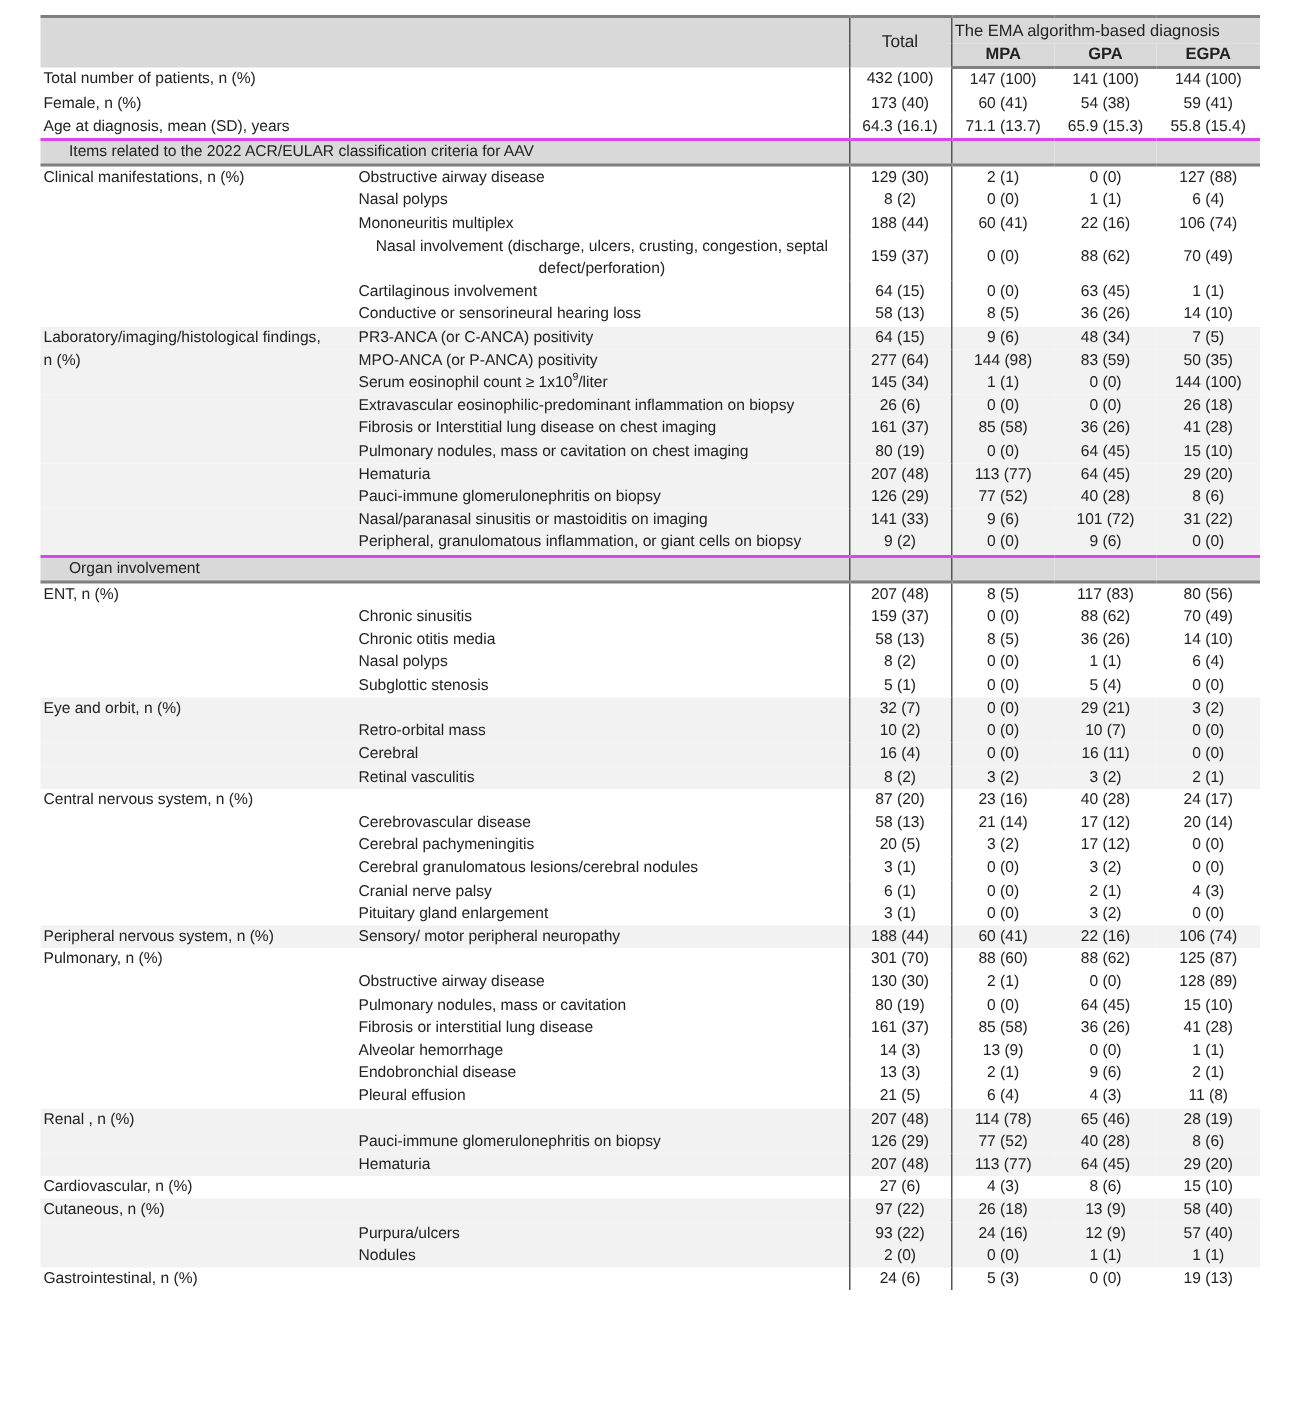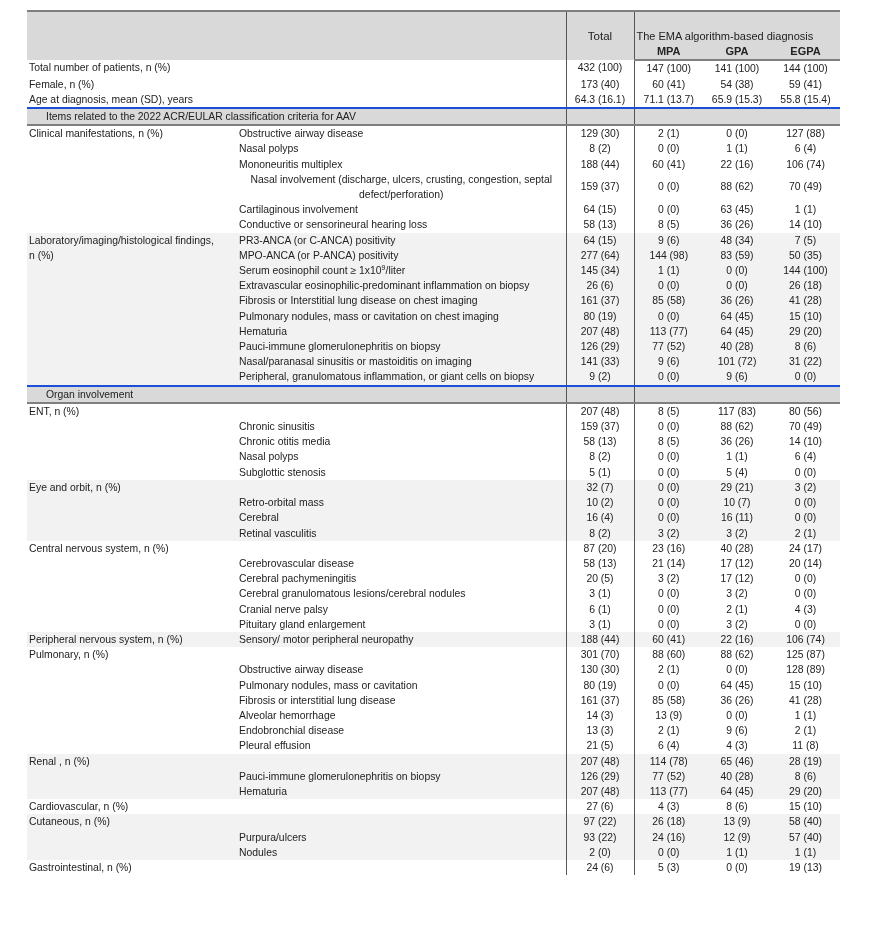--- a/index.html
+++ b/index.html
@@ -5,27 +5,27 @@
   html, body { margin:0; padding:0; background:#ffffff; }
   body { width:869px; height:945px; position:relative; font-family:"Liberation Sans", sans-serif; color:#222; }
   .wrap { position:absolute; left:27px; top:10px; width:813px; }
   table { border-collapse:collapse; width:813px; table-layout:fixed; font-size:10.4px; line-height:15.2px; }
   col.c1 { width:209px; } col.c2 { width:330px; } col.c3 { width:68px; } col.c4 { width:69px; } col.c5 { width:68px; } col.c6 { width:69px; }
   td, th { padding:0 2px; white-space:nowrap; vertical-align:top; }
   thead th { background:#d9d9d9; font-weight:normal; }
   thead tr.h1 th { border-top:2px solid #7f7f7f; }
   thead tr.h2 th { border-bottom:2px solid #7f7f7f;margin-top:12px; }
   .head-total { text-align:center; vertical-align:middle; font-size:11.5px; border-left:1.5px solid #555; border-right:1.5px solid #555; }
-  .head-ema { text-align:left; font-size:11px; padding-top:17px; }
+  .head-ema { text-align:left; font-size:11px; padding-top:2px; }
   .head-sub { text-align:center; font-weight:bold; font-size:11px; }
   td.num { text-align:center; }
   td.tot { border-left:1.5px solid #555; border-right:1.5px solid #555; }
   td.sub { padding-left:3px; }
   tr.alt td { background:#f2f2f2; }
-  tr.section td { background:#d9d9d9; border-top:2px solid #1d4ed8; border-bottom:2px solid #7f7f7f;padding-left:19px; }
+  tr.section td { background:#d9d9d9; border-top:2px solid #d946ef; border-bottom:2px solid #7f7f7f;padding-left:19px; }
   tr.wrap2 td.sub { white-space:normal;text-align:center; }
   tr.wrap2 td.num { vertical-align:middle; }
   sup { font-size:7px; line-height:0; }
 </style>
 </head>
 <body>
 
 <div class="wrap">
 <table>
   <colgroup>

